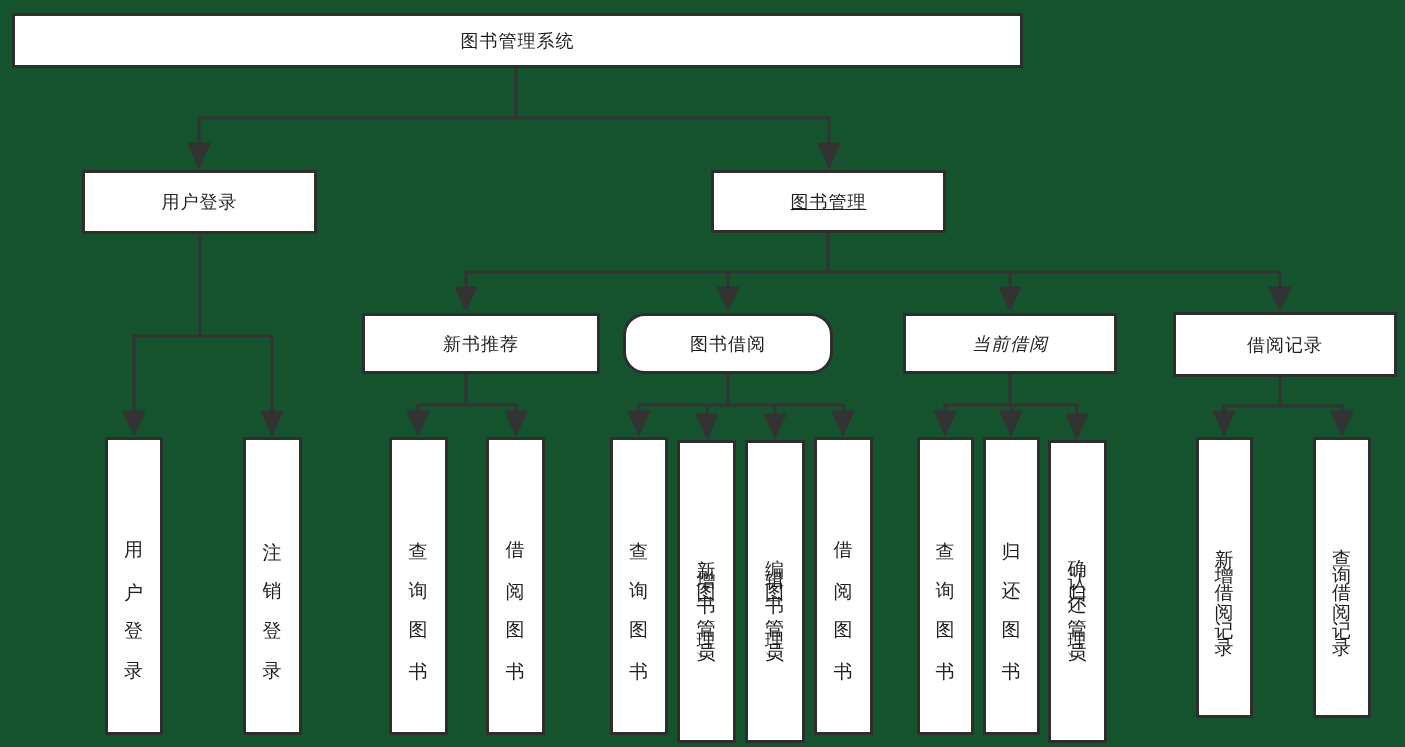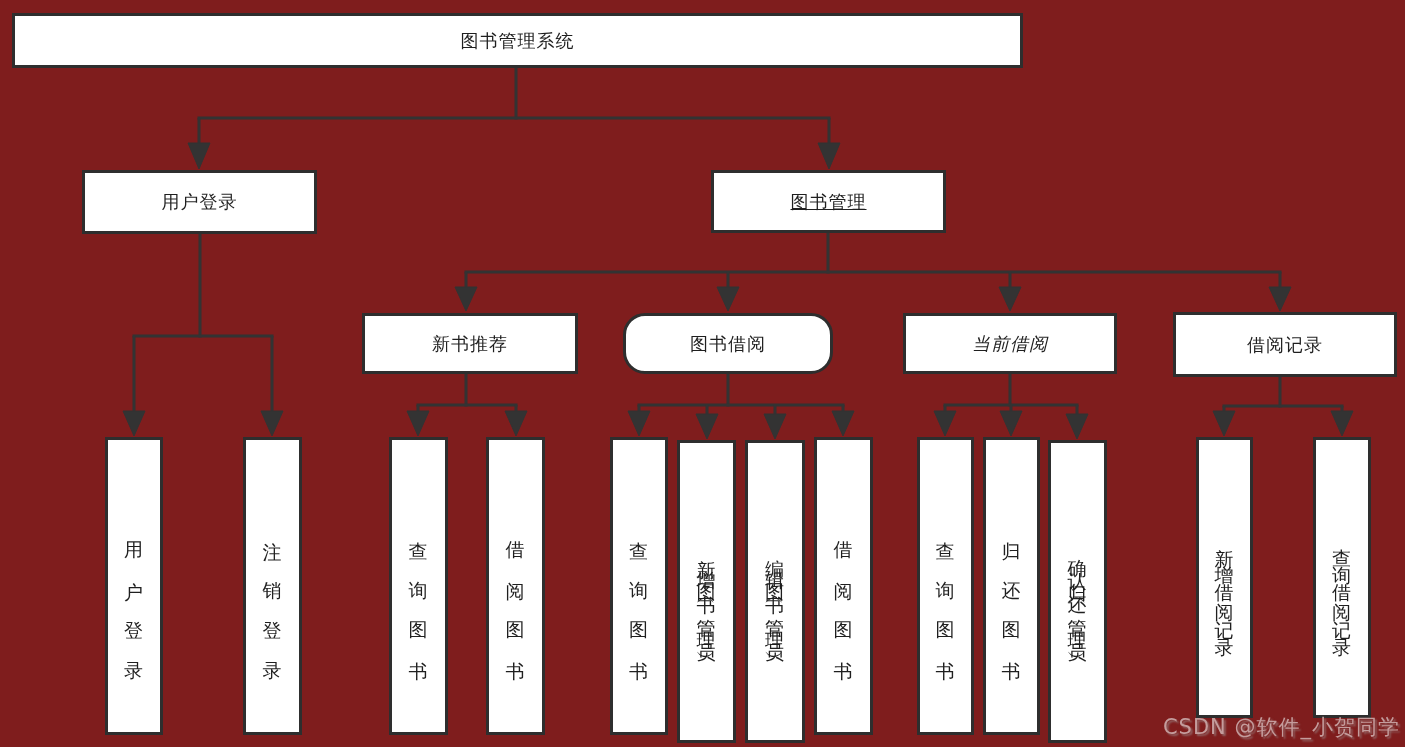--- a/index.html
+++ b/index.html
@@ -1,19 +1,19 @@
 <!DOCTYPE html>
 <html><head>
 <meta charset="utf-8">
 <style>
   html,body{margin:0;padding:0;background:#ffffff;}
   .canvas{
     position:relative;
     width:1405px;height:747px;
-    background:#7f1d1d;
+    background:#14532d;
     font-family:"DejaVu Sans","Liberation Sans",sans-serif;
     overflow:hidden;
   }
   svg.connectors{position:absolute;left:0;top:0;z-index:1;}
   svg.connectors line{stroke:#333333;stroke-width:3;}
   svg.connectors polygon{fill:#333333;stroke:#333333;stroke-width:1;}
   .node{
     position:absolute;
     background:#ffffff;
     border:3px solid #2e2e2e;
@@ -115,21 +115,21 @@
     <span class="label">图书管理系统</span>
   </div>
 
   <div class="node h" style="left:82px;top:170px;width:235px;height:64px;">
     <span class="label">用户登录</span>
   </div>
   <div class="node h" style="left:711px;top:170px;width:235px;height:63px;text-decoration:underline;">
     <span class="label">图书管理</span>
   </div>
 
-  <div class="node h" style="left:362px;top:313px;width:216px;height:61px;">
+  <div class="node h" style="left:362px;top:313px;width:238px;height:61px;">
     <span class="label">新书推荐</span>
   </div>
   <div class="node h" style="left:623px;top:313px;width:210px;height:61px;border-radius:22px;">
     <span class="label">图书借阅</span>
   </div>
   <div class="node h" style="left:903px;top:313px;width:214px;height:61px;font-style:italic;">
     <span class="label">当前借阅</span>
   </div>
   <div class="node h" style="left:1173px;top:312px;width:224px;height:65px;">
     <span class="label">借阅记录</span>
@@ -172,15 +172,14 @@
     <span class="label">确认归还（管理员）</span>
   </div>
 
   <div class="node v ls6" style="left:1196px;top:437px;width:57px;height:281px;">
     <span class="label">新增借阅记录</span>
   </div>
   <div class="node v ls6" style="left:1313px;top:437px;width:58px;height:281px;">
     <span class="label">查询借阅记录</span>
   </div>
 
-  <div class="watermark" style="color: rgb(196, 156, 156);">CSDN @软件_小贺同学</div>
 
 </div>
 
 </body></html>

